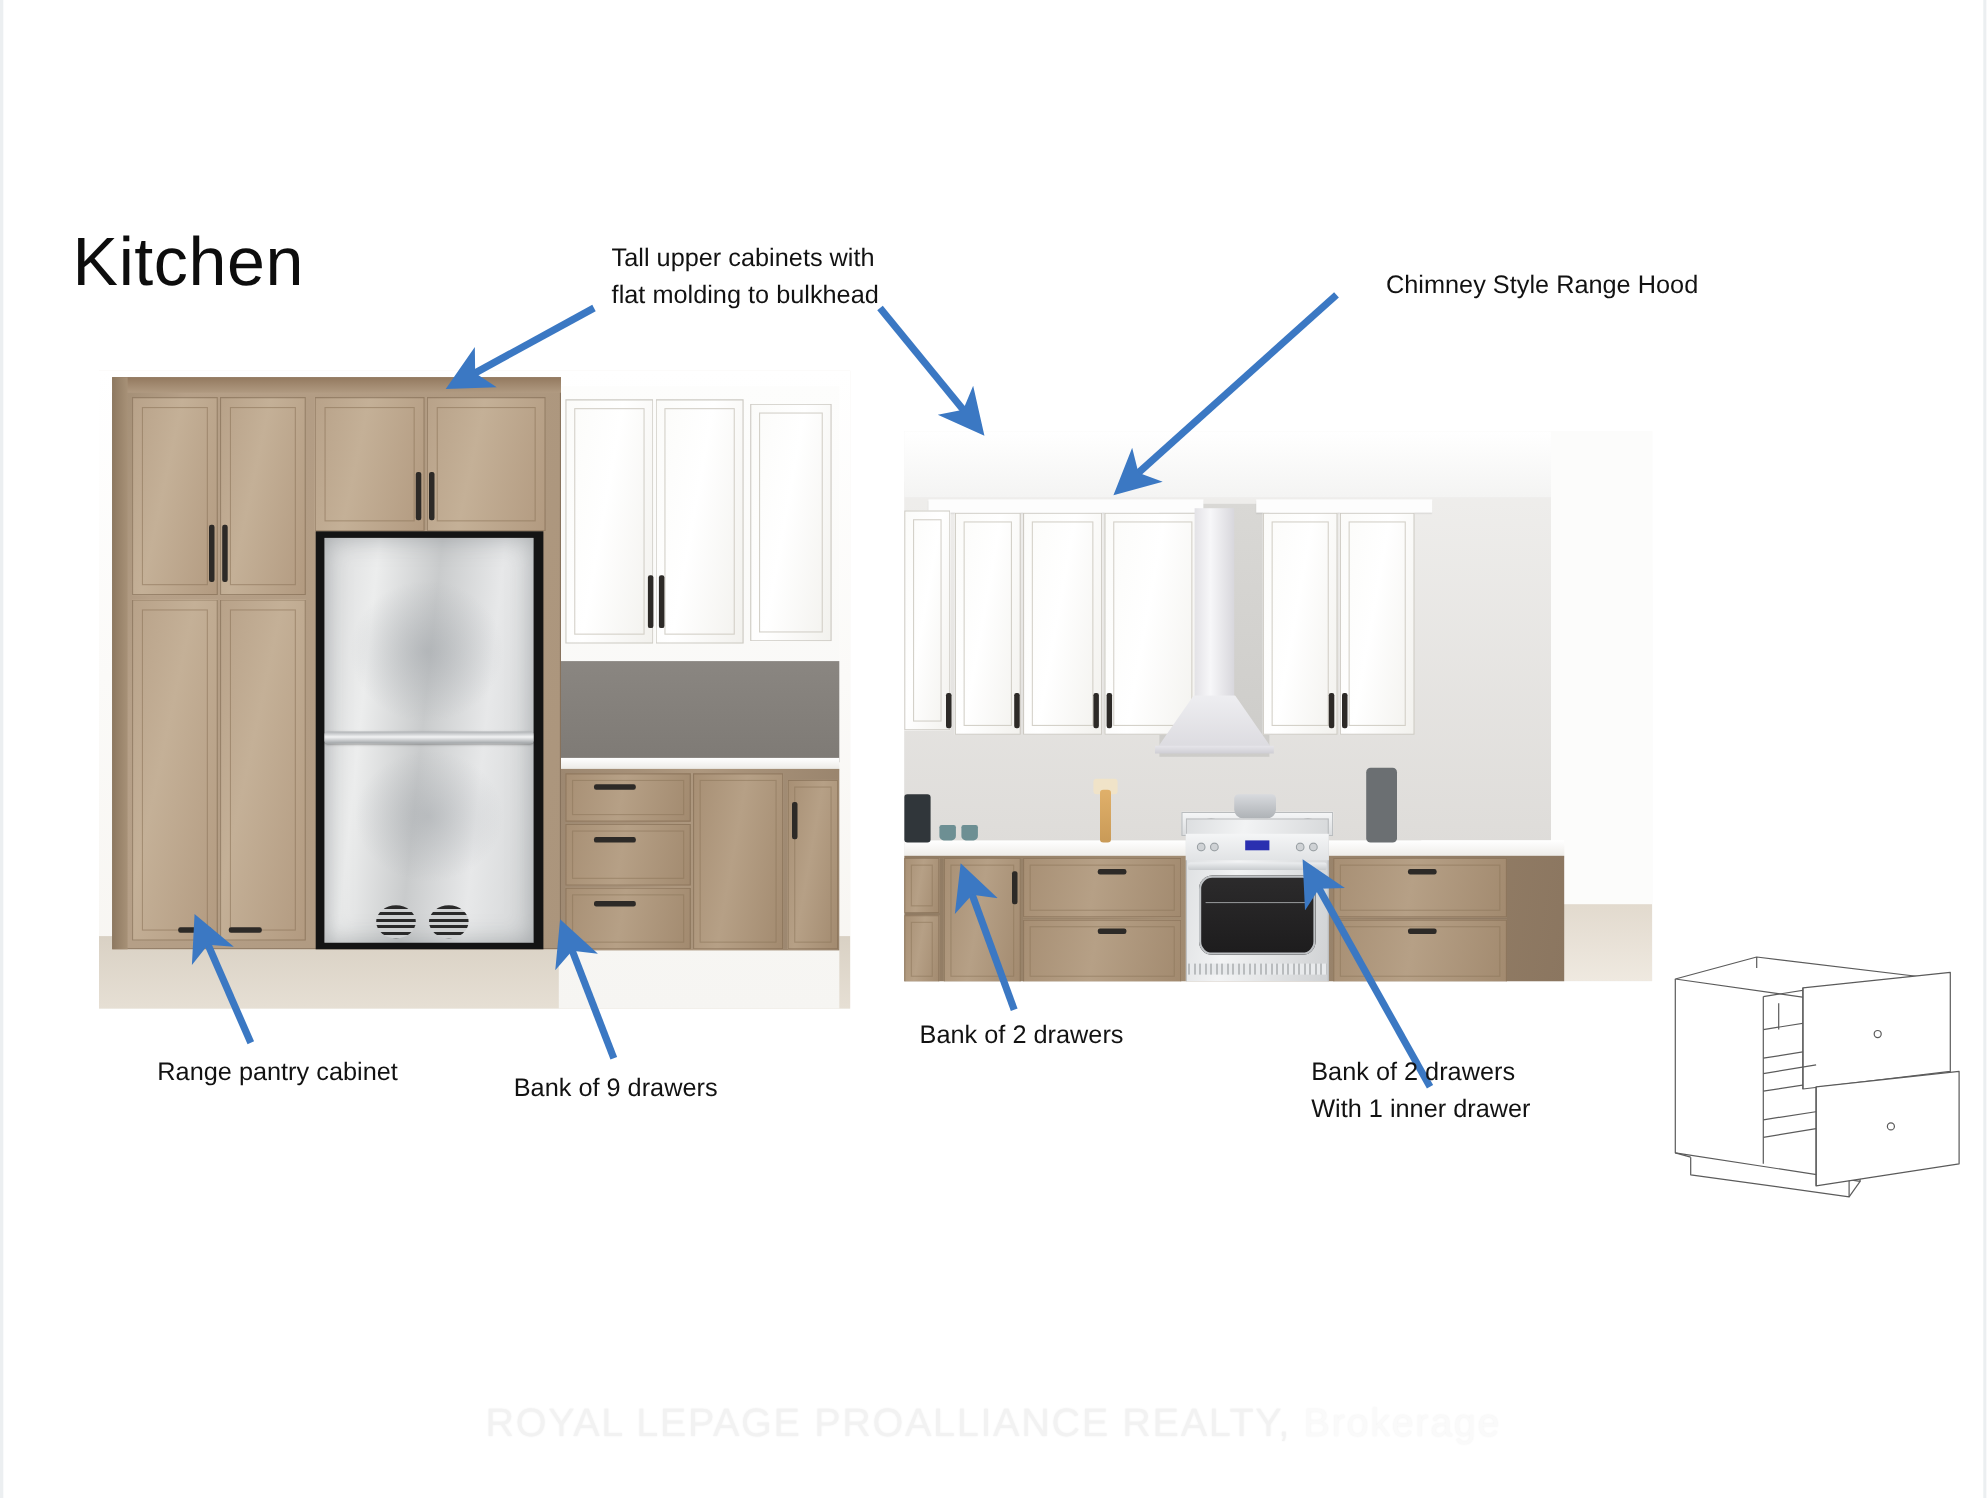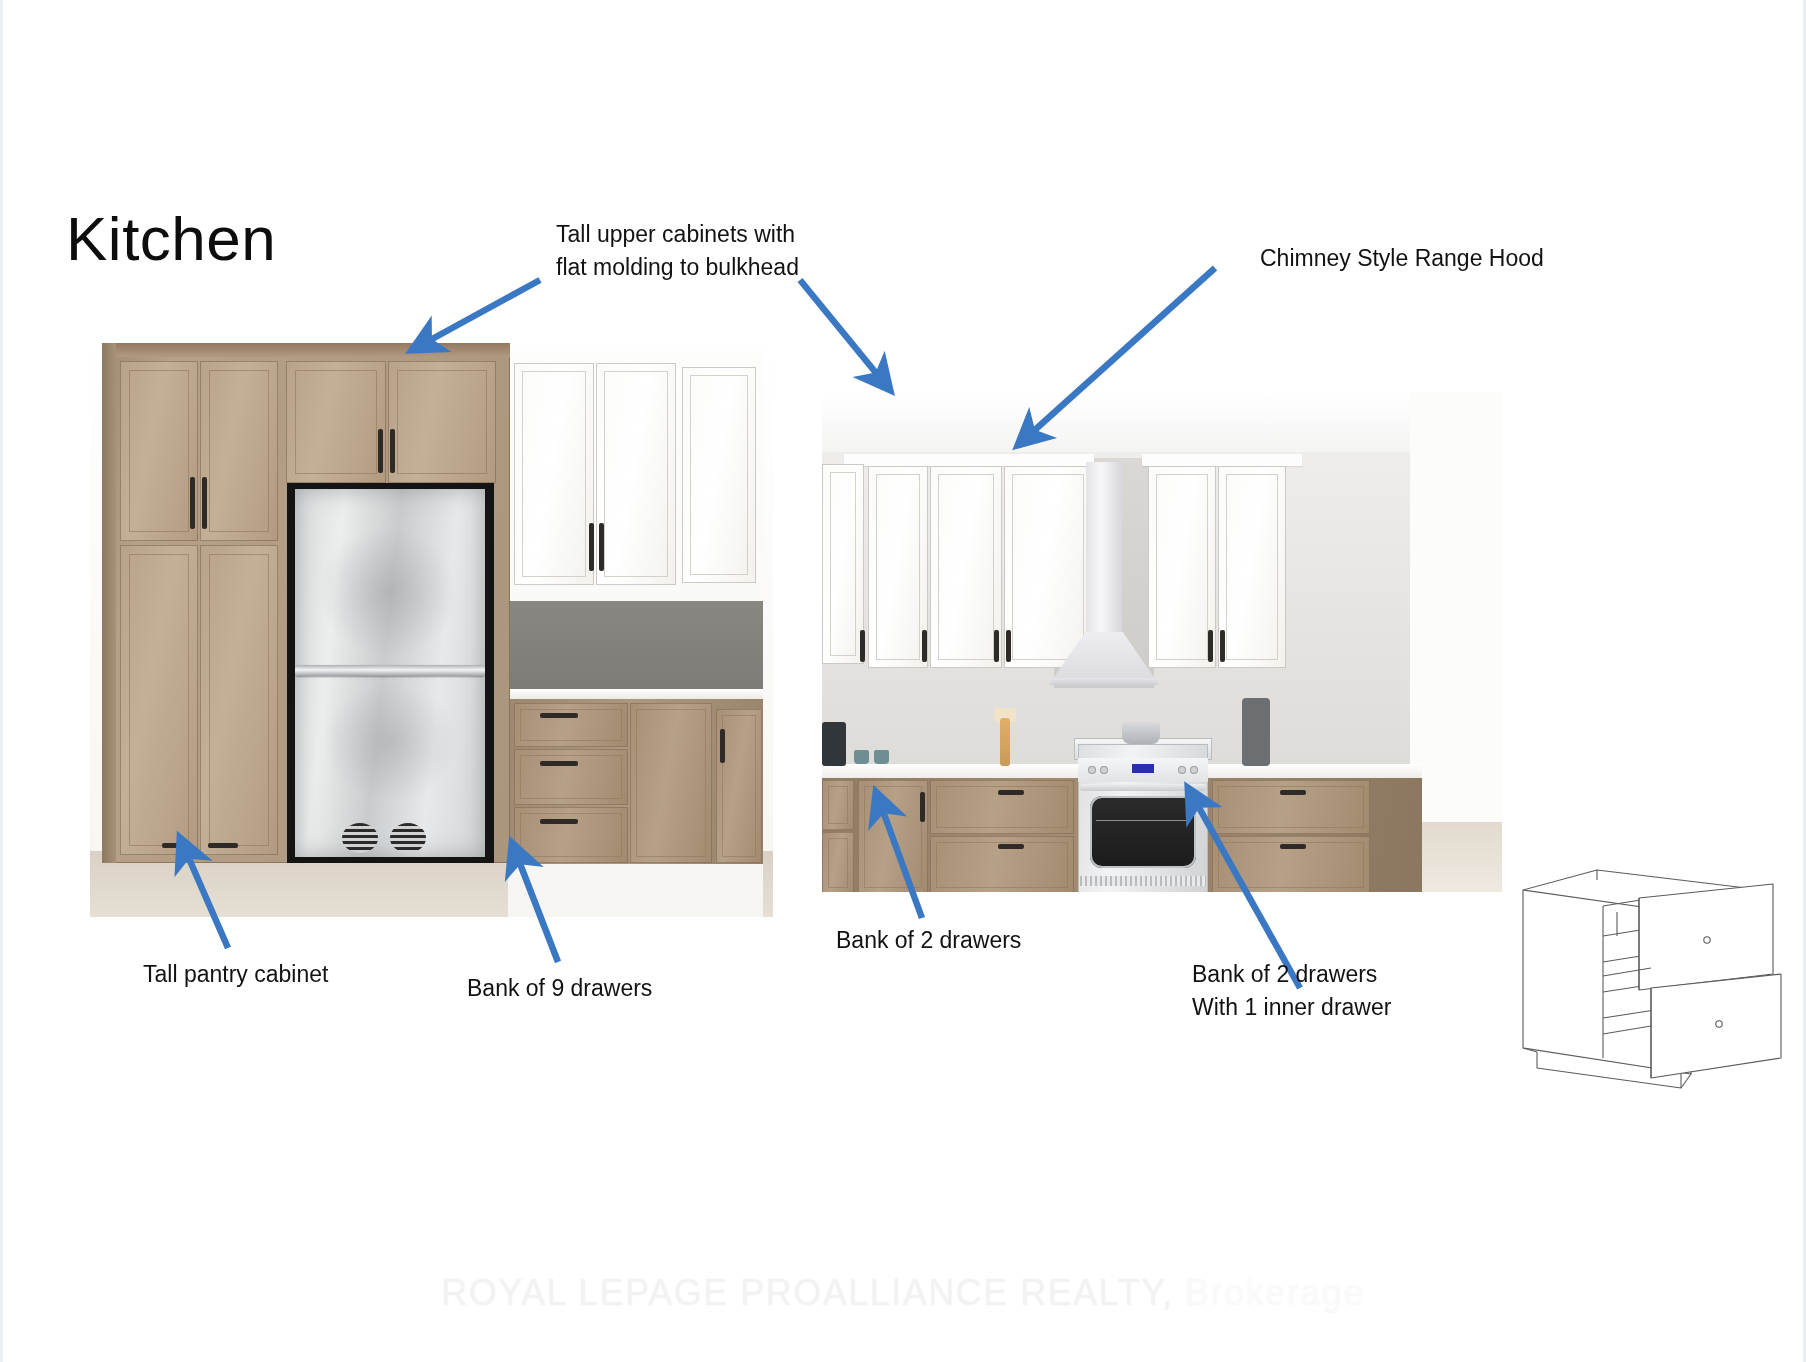--- a/index.html
+++ b/index.html
@@ -324,21 +324,21 @@
       <line x1="922" y1="918" x2="876" y2="792"></line>
       <line x1="1300" y1="988" x2="1188" y2="788"></line>
     </g>
   </svg>
 
   <div class="callout" style="left:556px;top:218px;width:300px;">Tall upper cabinets with
 flat molding to bulkhead</div>
 
   <div class="callout" style="left:1224px;top:242px;width:330px;margin-left:36px;">Chimney Style Range Hood</div>
 
-  <div class="callout" style="left:143px;top:958px;width:260px;">Tall pantry cabinet</div>
+  <div class="callout" style="left:143px;top:958px;width:260px;">Range pantry cabinet</div>
 
   <div class="callout" style="left:467px;top:972px;width:260px;">Bank of 9 drawers</div>
 
   <div class="callout" style="left:836px;top:924px;width:260px;">Bank of 2 drawers</div>
 
   <div class="callout" style="left:1192px;top:958px;width:300px;">Bank of 2 drawers
 With 1 inner drawer</div>
 
   <div id="watermark">
     <span>ROYAL LEPAGE PROALLIANCE REALTY</span><span>,</span>

